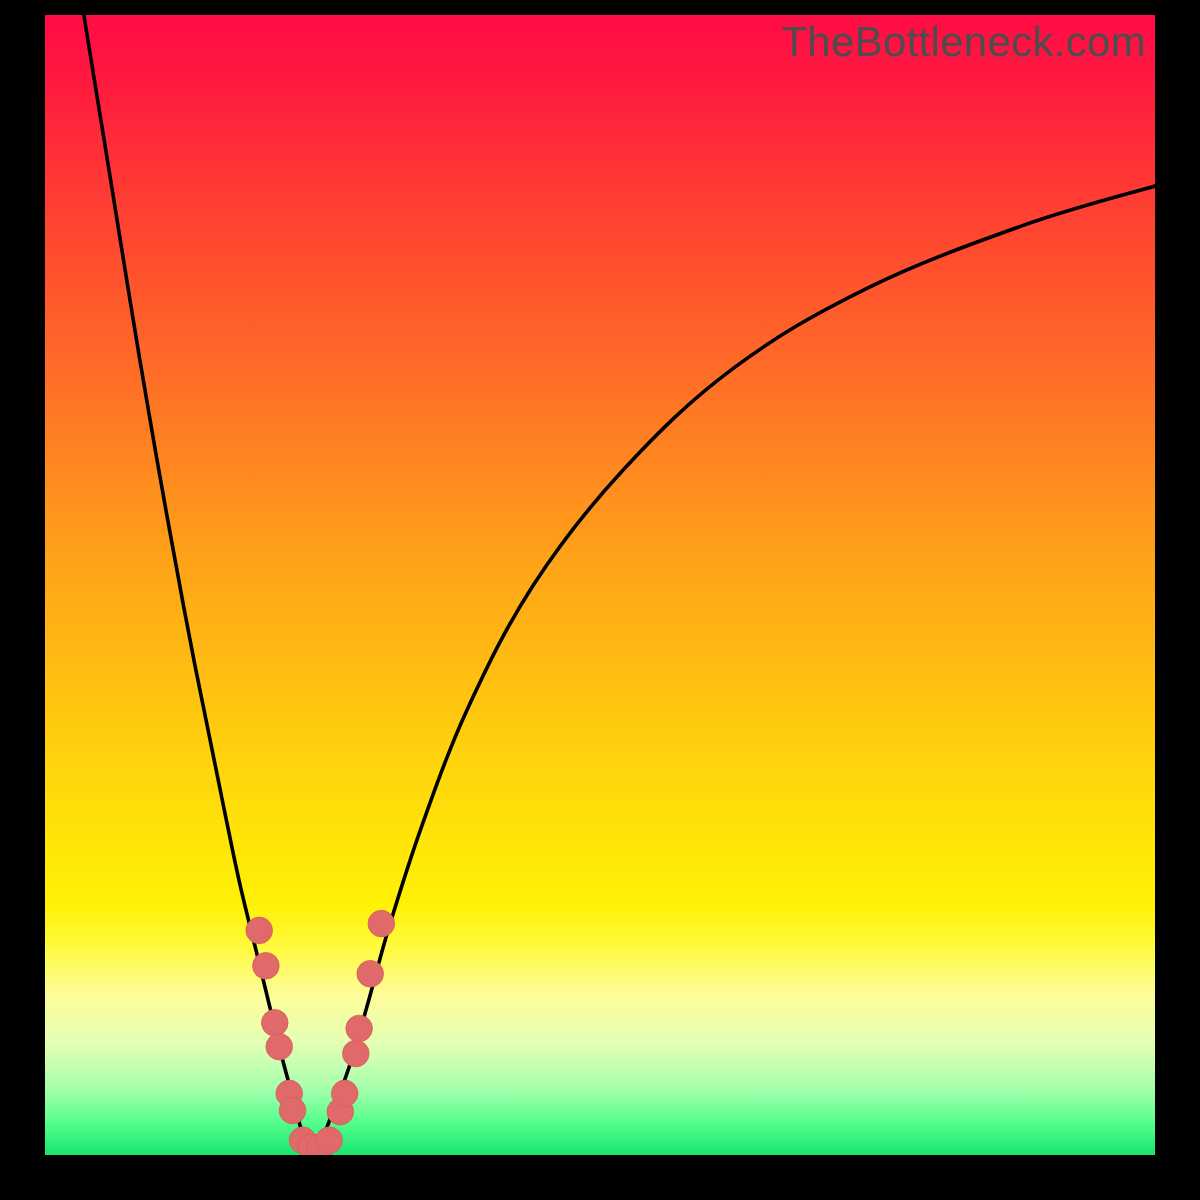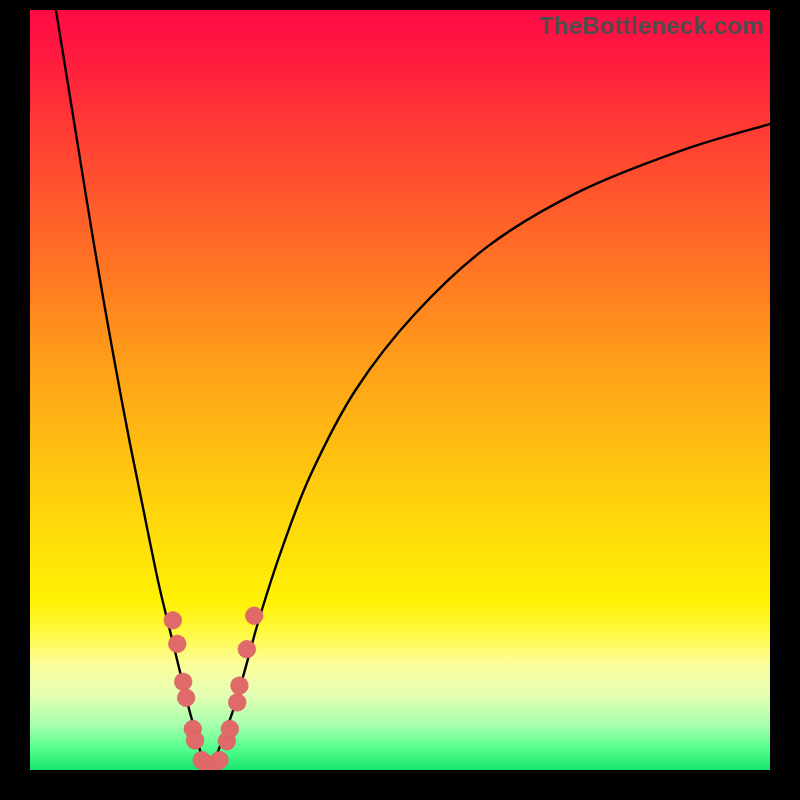--- a/index.html
+++ b/index.html
@@ -42,22 +42,22 @@
       #a9ffae 94%,
       #58ff8e 97%,
       #18e66e 100%
     );
   }
   .watermark {
     position: absolute;
     top: 12px;
     right: 36px;
     color: #4d4d4d;
-    font-size: 24px;
-    font-weight: 700;
+    font-size: 28px;
+    font-weight: 400;
     letter-spacing: 0.2px;
     user-select: none;
   }
   svg.curves {
     position: absolute;
     left: 0; top: 0;
     width: 100%;
     height: 100%;
   }
   .curve {

